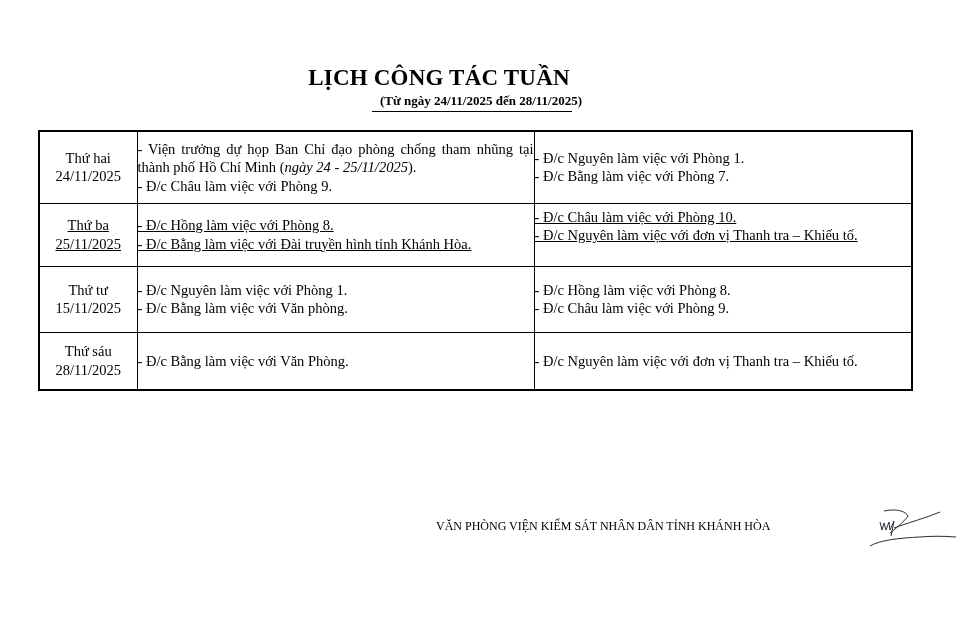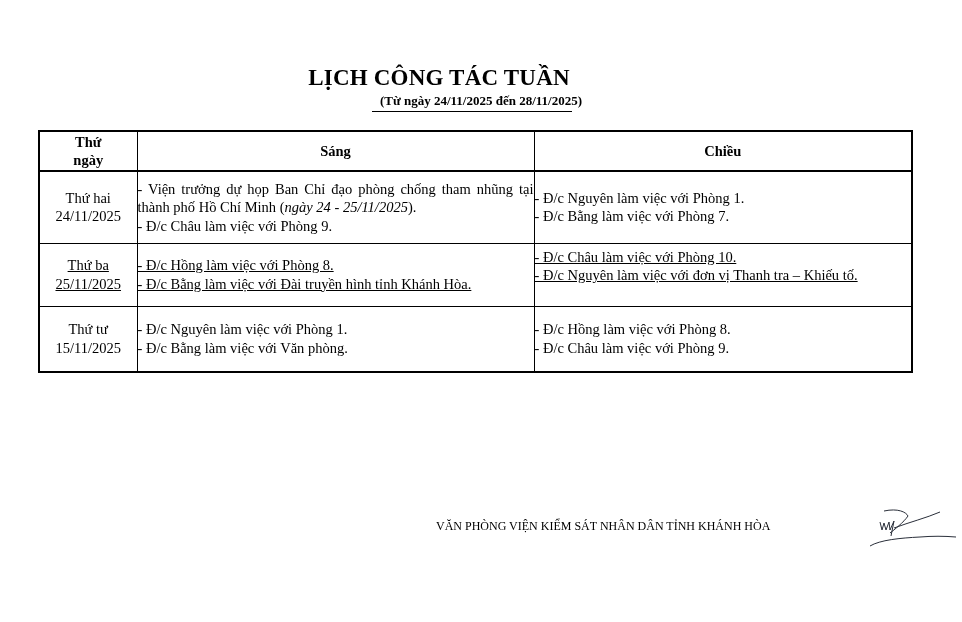--- a/index.html
+++ b/index.html
@@ -116,28 +116,20 @@
 <div class="subtitle">(Từ ngày 24/11/2025 đến 28/11/2025)</div>
 <div class="subtitle-underline"></div>
 
 <table class="schedule">
   <colgroup>
     <col class="c-day">
     <col class="c-morning">
     <col class="c-afternoon">
   </colgroup>
   <tbody>
-      <tr class="head-row">
-    <th>
-      <div>Thứ</div>
-      <div>ngày</div>
-    </th>
-    <th>Sáng</th>
-    <th>Chiều</th>
-  </tr>
 
   <tr class="r1">
     <td class="day">
       <div>Thứ hai</div>
       <div>24/11/2025</div>
     </td>
     <td class="task">
       <div><span>- Viện trưởng dự họp Ban Chỉ đạo phòng chống tham nhũng tại thành phố Hồ Chí Minh (</span><span class="italic">ngày 24 - 25/11/2025</span><span>).</span></div>
       <div>- Đ/c Châu làm việc với Phòng 9.</div>
     </td>
@@ -171,20 +163,32 @@
       <div>- Đ/c Nguyên làm việc với Phòng 1.</div>
       <div>- Đ/c Bằng làm việc với Văn phòng.</div>
     </td>
     <td class="task">
       <div>- Đ/c Hồng làm việc với Phòng 8.</div>
       <div>- Đ/c Châu làm việc với Phòng 9.</div>
     </td>
   </tr>
 
 
+  <tr class="r5 last">
+    <td class="day">
+      <div>Thứ sáu</div>
+      <div>28/11/2025</div>
+    </td>
+    <td class="task">
+      <div>- Đ/c Bằng làm việc với Văn Phòng.</div>
+    </td>
+    <td class="task">
+      <div>- Đ/c Nguyên làm việc với đơn vị Thanh tra – Khiếu tố.</div>
+    </td>
+  </tr>
 </tbody>
   </table>
 
 <div class="footer">VĂN PHÒNG VIỆN KIỂM SÁT NHÂN DÂN TỈNH KHÁNH HÒA</div>
 
 <svg class="signature" viewBox="0 0 92 50">
   <path d="M14 11 C 28 8, 36 12, 38 16 C 34 22, 24 30, 20 33" fill="none" stroke="#2a2f3a" stroke-width="1"></path>
   <path d="M10 22 L 12 30 L 14 23 L 16 30 L 19 22 L 20 30 L 24 21 L 21 36" fill="none" stroke="#2a2f3a" stroke-width="1"></path>
   <path d="M24 28 C 40 22, 56 18, 70 12" fill="none" stroke="#2a2f3a" stroke-width="1"></path>
   <path d="M0 46 C 10 40, 30 38, 50 37 C 62 36, 74 36, 86 37" fill="none" stroke="#2a2f3a" stroke-width="1"></path>

